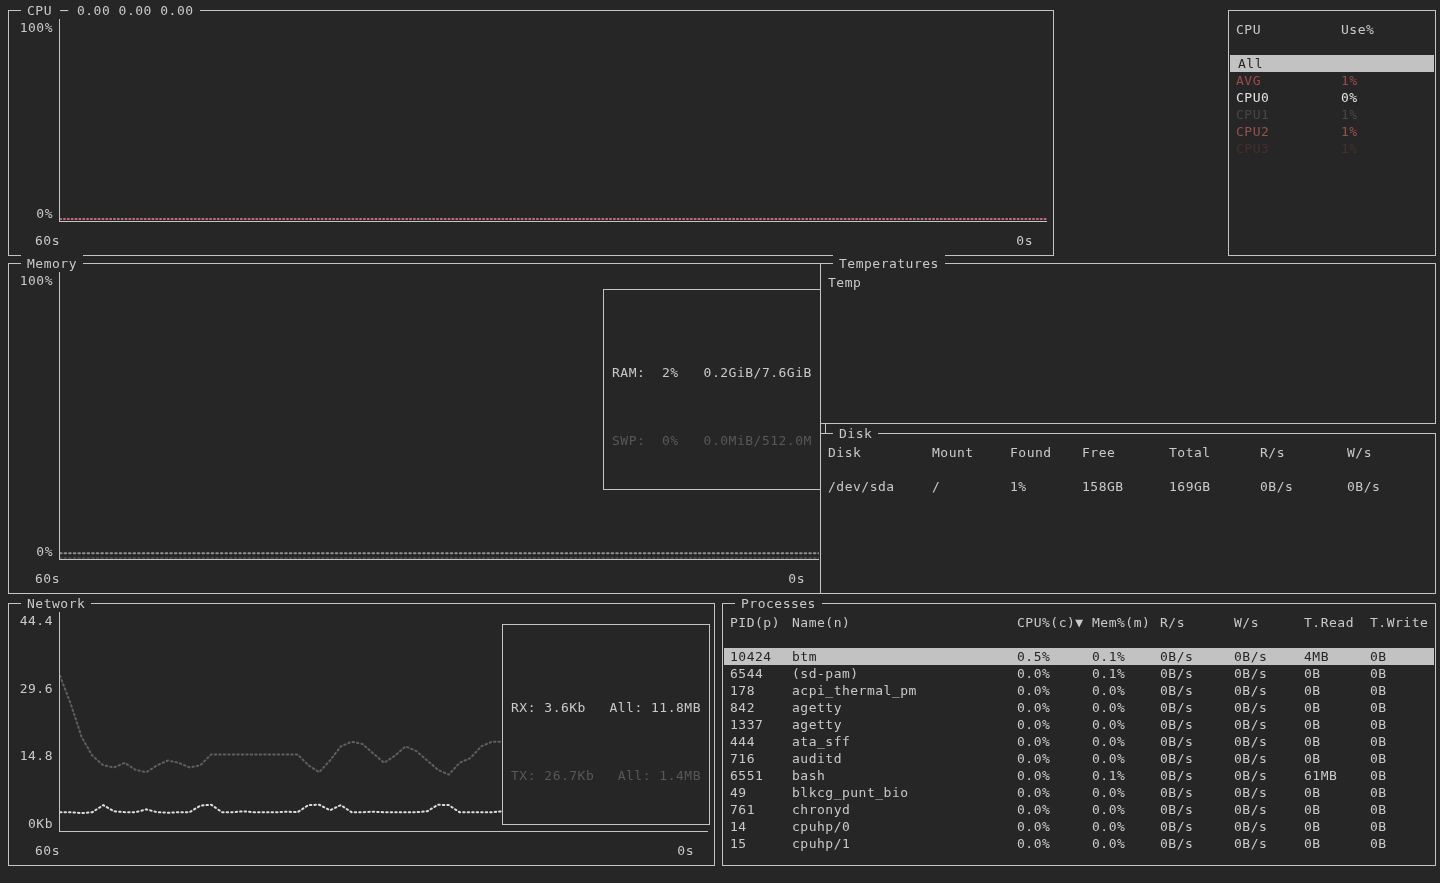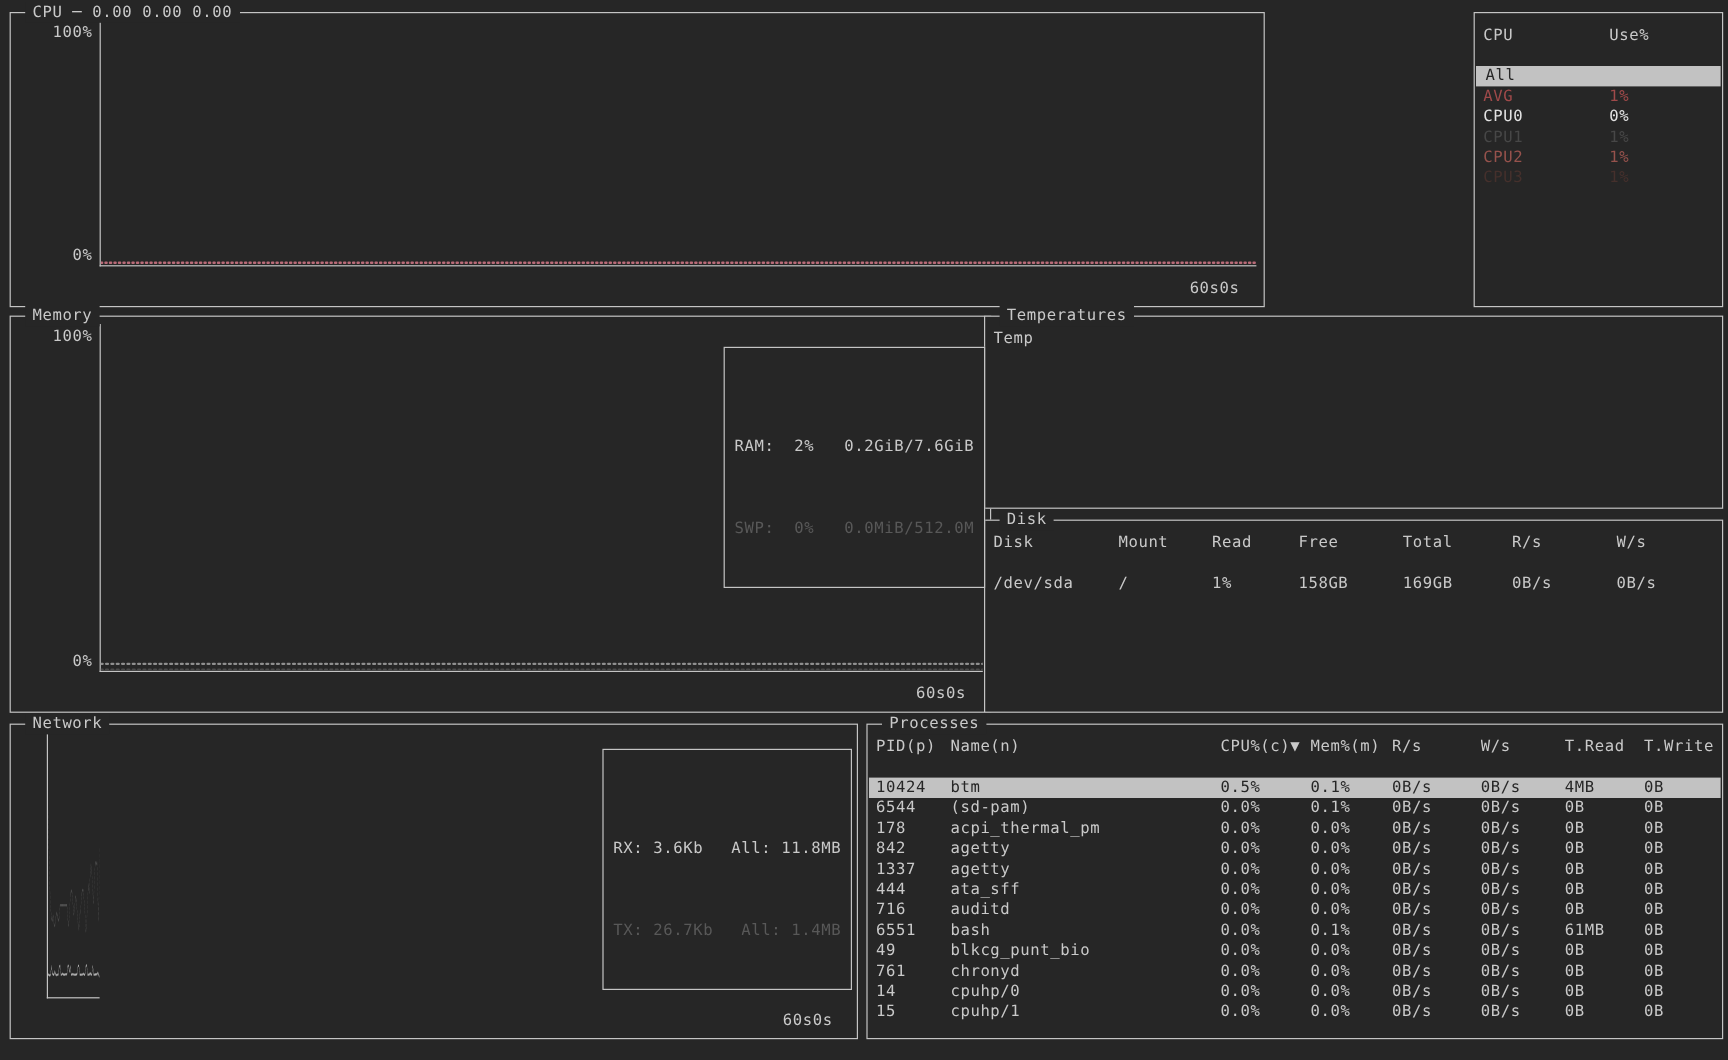--- a/index.html
+++ b/index.html
@@ -9,27 +9,27 @@
   *{box-sizing:border-box;}
   body{margin:0;background:var(--bg);}
   .screen{position:relative;width:1440px;height:883px;background:var(--bg);
     font-family:"DejaVu Sans Mono","Liberation Mono",monospace;font-size:13px;
     line-height:17px;color:var(--fg);letter-spacing:.5px;overflow:hidden;}
   .panel{position:absolute;border:1px solid var(--border);background:var(--bg);}
   .panel-title{position:absolute;top:-9px;left:12px;background:var(--bg);
     padding:0 6px;white-space:pre;z-index:3;}
   
   .chart-grid{position:absolute;inset:6px;display:grid;
-    grid-template-columns:44px 1fr;grid-template-rows:1fr 27px;margin-left:24px;}
+    grid-template-columns:44px 1fr;grid-template-rows:1fr 27px;}
   .ylabels{display:flex;flex-direction:column;justify-content:space-between;
     align-items:flex-end;padding:2px 6px 0 0;}
   .plot{position:relative;border-left:1px solid var(--border);
     border-bottom:1px solid var(--border);}
   .plot svg{position:absolute;inset:0;width:100%;height:100%;display:block;}
-  .xlabels{grid-column:1 / 3;display:flex;justify-content:flex-end;
+  .xlabels{grid-column:1 / 3;display:flex;justify-content:space-between;
     align-items:flex-end;padding:0 14px 0 20px;}
   
   .legend-box{position:absolute;border:1px solid var(--border);background:var(--bg);
     z-index:2;padding:6px 8px;white-space:pre;}
   .legend-box .lrow{height:17px;display:flex;justify-content:space-between;gap:18px;}
   .faded{color:var(--fg-faded) !important;}
   
   .t-wrap{position:absolute;inset:1px;padding:9px 0 0 0;overflow:hidden;}
   .t-head,.t-row{display:grid;height:17px;align-items:center;padding-left:6px;}
   .t-body{margin-top:17px;}
@@ -147,21 +147,21 @@
       </div>
     </div>
   </div>
 
   <div class="panel" style="left:820px;top:433px;width:616px;height:161px;">
     <div class="panel-title">Disk</div>
     <div class="t-wrap">
       <div class="t-head grid-disk">
         <div class="cell">Disk</div>
         <div class="cell">Mount</div>
-        <div class="cell">Read</div>
+        <div class="cell">Found</div>
         <div class="cell">Free</div>
         <div class="cell">Total</div>
         <div class="cell">R/s</div>
         <div class="cell">W/s</div>
       </div>
       <div class="t-body">
 
           <div class="t-row grid-disk">
             <div class="cell" data-cell="disk">/dev/sda</div>
             <div class="cell" data-cell="mount">/</div>
@@ -184,20 +184,26 @@
           <span class="cell" data-cell="left">RX: 3.6Kb</span>
           <span class="cell" data-cell="right">All: 11.8MB</span>
         </div>
       
         <div class="lrow faded">
           <span class="cell" data-cell="left">TX: 26.7Kb</span>
           <span class="cell" data-cell="right">All: 1.4MB</span>
         </div>
       </div>
     <div class="chart-grid">
+      <div class="ylabels">
+        <span>44.4</span>
+        <span>29.6</span>
+        <span>14.8</span>
+        <span>0Kb</span>
+      </div>
       <div class="plot">
         <svg id="network-chart" viewBox="0 0 648 221" preserveAspectRatio="none">
             <polyline points="0.0,65.8 10.8,94.0 21.6,127.0 32.4,145.8 43.2,155.2 54.0,157.5 64.8,152.8 75.6,159.9 86.4,162.2 97.2,155.2 108.0,150.5 118.8,152.8 129.6,157.5 140.4,155.2 151.2,144.4 162.0,144.4 172.8,144.4 183.6,144.4 194.4,144.4 205.2,144.4 216.0,144.4 226.8,144.4 237.6,144.4 248.4,155.2 259.2,162.2 270.0,150.5 280.8,136.4 291.6,131.7 302.4,134.0 313.2,143.4 324.0,152.8 334.8,145.8 345.6,136.4 356.4,141.1 367.2,150.5 378.0,159.9 388.8,164.6 399.6,152.8 410.4,148.1 421.2,136.4 432.0,131.7 442.8,131.7 453.6,141.1 464.4,150.5 475.2,166.9 486.0,159.9 496.8,141.1 507.6,127.0 518.4,134.0 529.2,119.9 540.0,110.5 550.8,117.6 561.6,131.7 572.4,143.4 583.2,122.3 594.0,108.1 604.8,110.5 615.6,108.1 626.4,141.1 637.2,157.5 648.0,95.5" fill="none" stroke="#5f5f5f" stroke-width="2" stroke-dasharray="1.5 3" stroke-linecap="round"></polyline>
             <polyline points="0.0,202.2 10.8,202.2 21.6,203.1 32.4,202.2 43.2,195.1 54.0,201.3 64.8,202.2 75.6,202.2 86.4,199.4 97.2,202.2 108.0,202.7 118.8,202.2 129.6,202.2 140.4,195.6 151.2,194.7 162.0,202.2 172.8,202.2 183.6,201.3 194.4,202.2 205.2,202.2 216.0,202.2 226.8,201.7 237.6,202.2 248.4,195.1 259.2,194.7 270.0,200.3 280.8,195.1 291.6,202.2 302.4,202.2 313.2,201.7 324.0,202.2 334.8,202.2 345.6,202.2 356.4,202.2 367.2,201.3 378.0,194.7 388.8,195.1 399.6,202.2 410.4,202.2 421.2,202.2 432.0,202.2 442.8,201.3 453.6,202.2 464.4,202.2 475.2,195.1 486.0,194.2 496.8,202.2 507.6,202.2 518.4,202.2 529.2,200.8 540.0,202.2 550.8,202.2 561.6,194.7 572.4,202.2 583.2,202.2 594.0,202.2 604.8,201.7 615.6,202.2 626.4,200.3 637.2,202.7 648.0,204.1" fill="none" stroke="#dcdcdc" stroke-width="2" stroke-dasharray="1.5 3" stroke-linecap="round"></polyline>
           </svg>
       </div>
       <div class="xlabels">
         <span>60s</span>
         <span>0s</span>
       </div>

